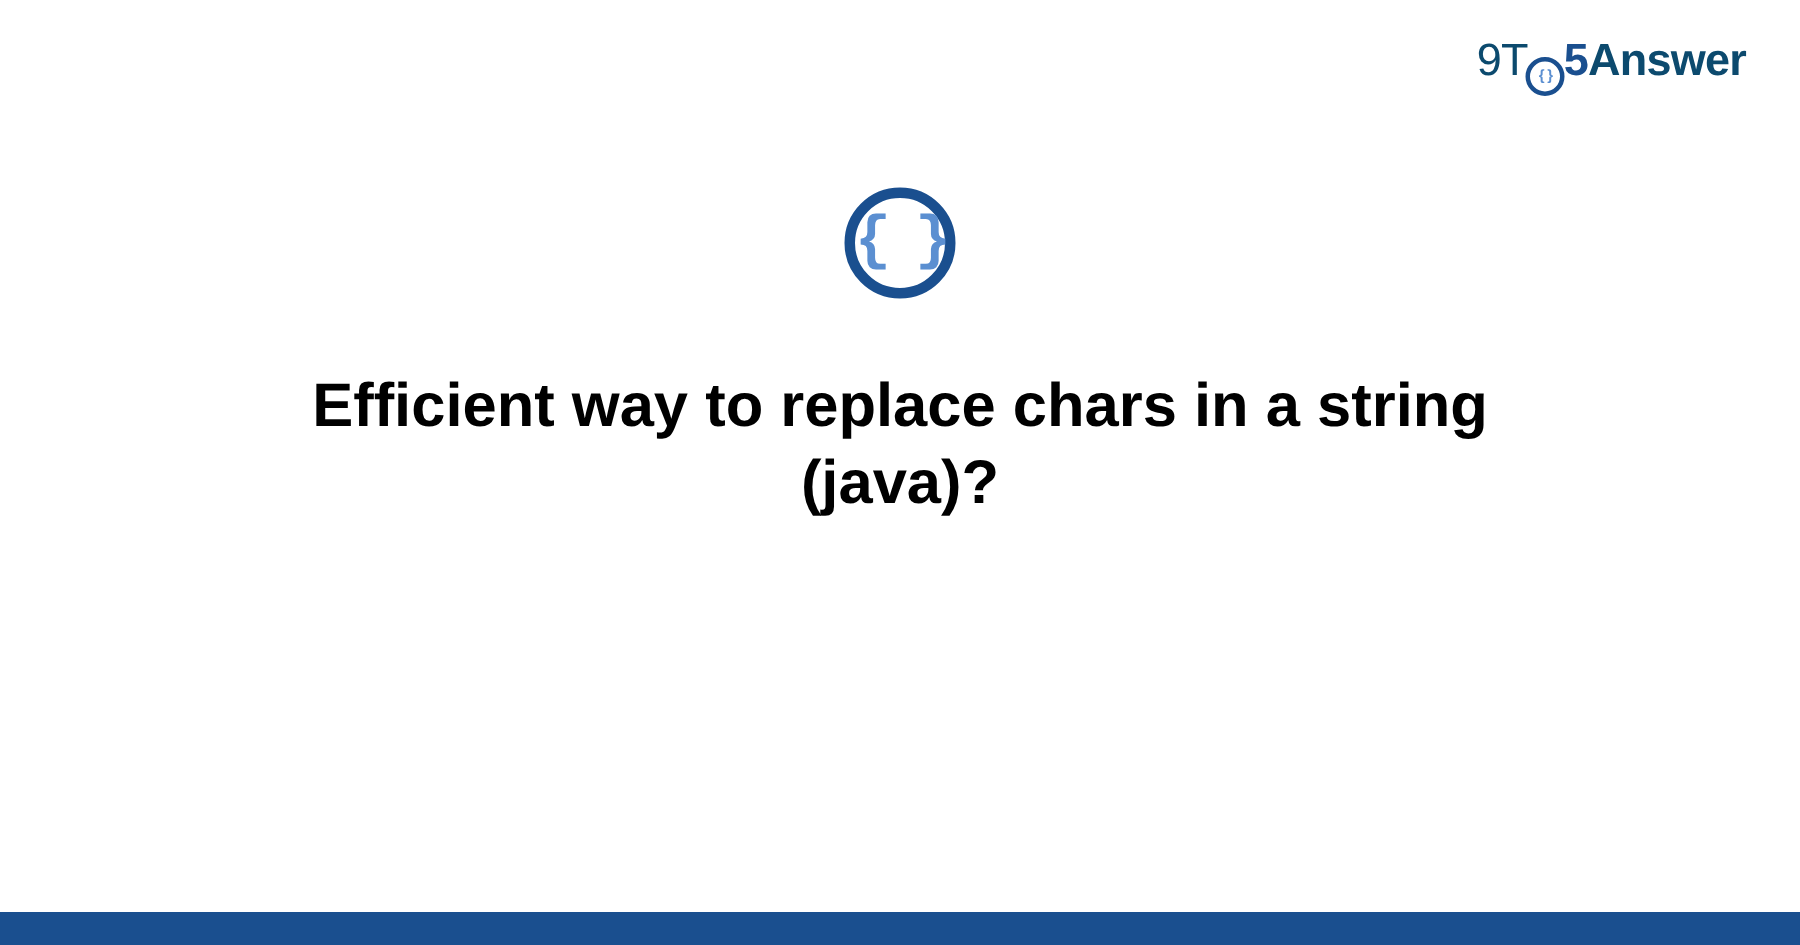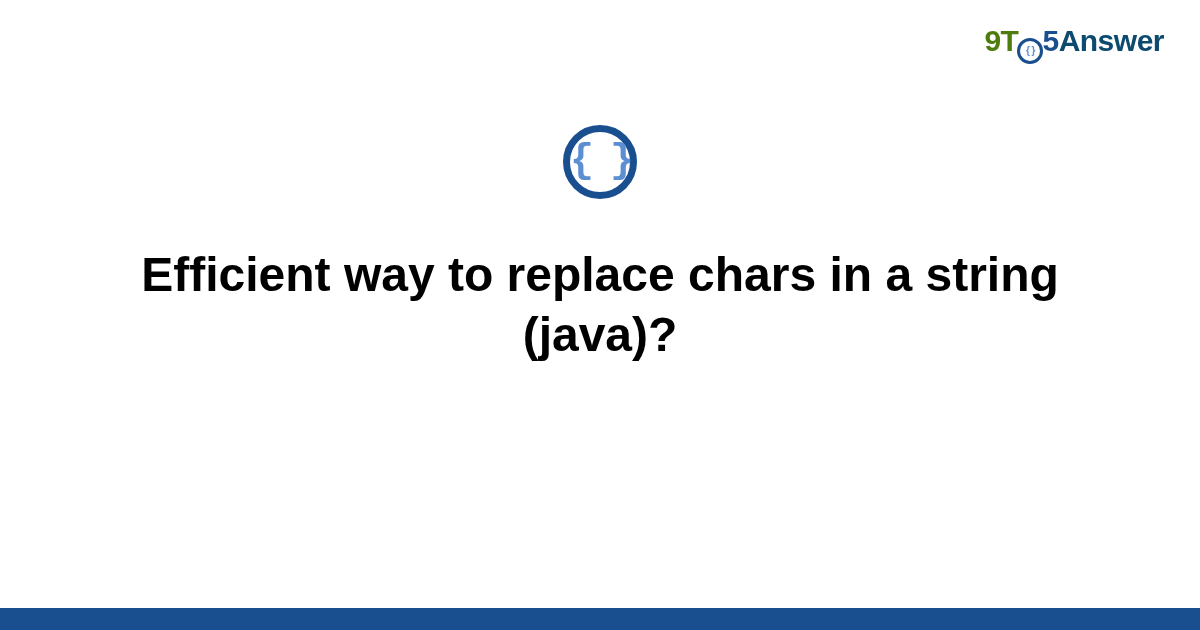--- a/index.html
+++ b/index.html
@@ -17,22 +17,22 @@
     }
     .site-logo {
       position: absolute;
       top: 24px;
       right: 36px;
       font-size: 30px;
       font-weight: 600;
       letter-spacing: -0.5px;
     }
     .logo-9t {
-      color: #4d7c0f;
-      font-weight: 700;
+      color: #0c4a6e;
+      font-weight: 400;
     }
     .logo-ring {
       display: inline-flex;
       width: 26px;
       height: 26px;
       border: 3px solid #1a4f8f;
       border-radius: 50%;
       vertical-align: -3px;
       margin: 0 -1px;
       align-items: center;
@@ -71,21 +71,21 @@
     .braces {
       color: #5b8fd1;
       font-size: 40px;
       font-weight: 800;
       letter-spacing: -4px;
       line-height: 1;
       font-family: Consolas, "Courier New", monospace;
     }
     .question-title {
       color: #000000;
-      font-size: 48px;
+      font-size: 41px;
       font-weight: 700;
       text-align: center;
       line-height: 1.25;
       max-width: 1000px;
       padding: 0 40px;
     }
     .bottom-bar {
       position: absolute;
       bottom: 0;
       left: 0;

